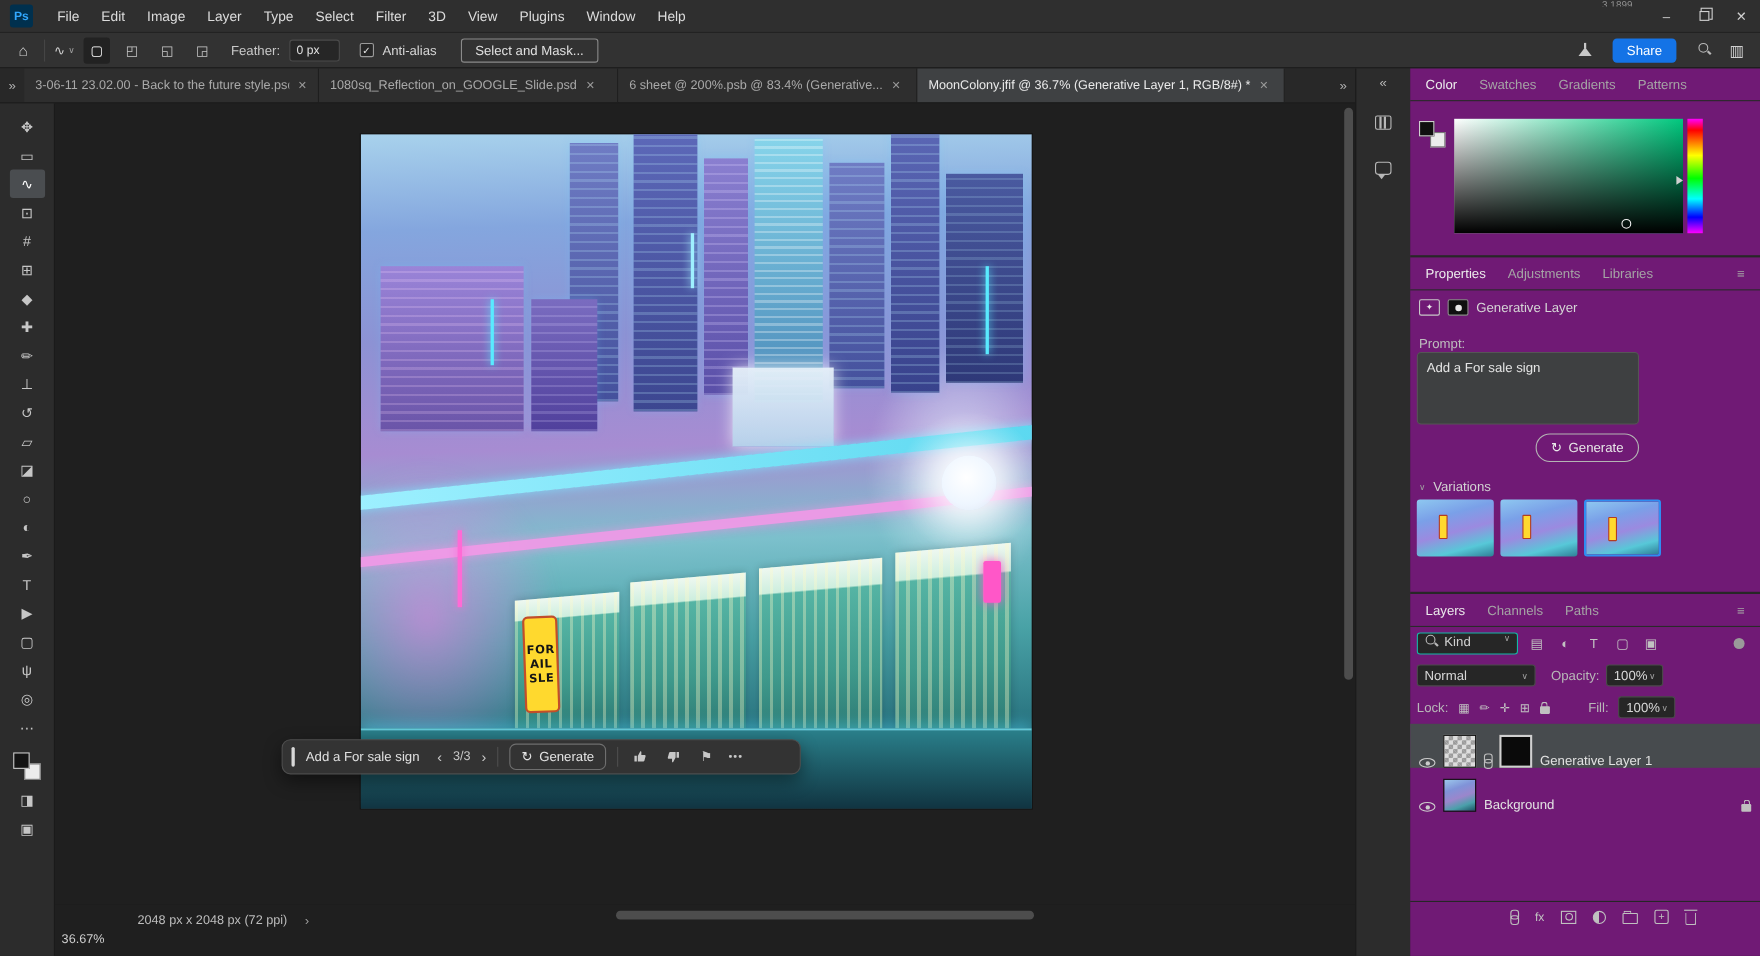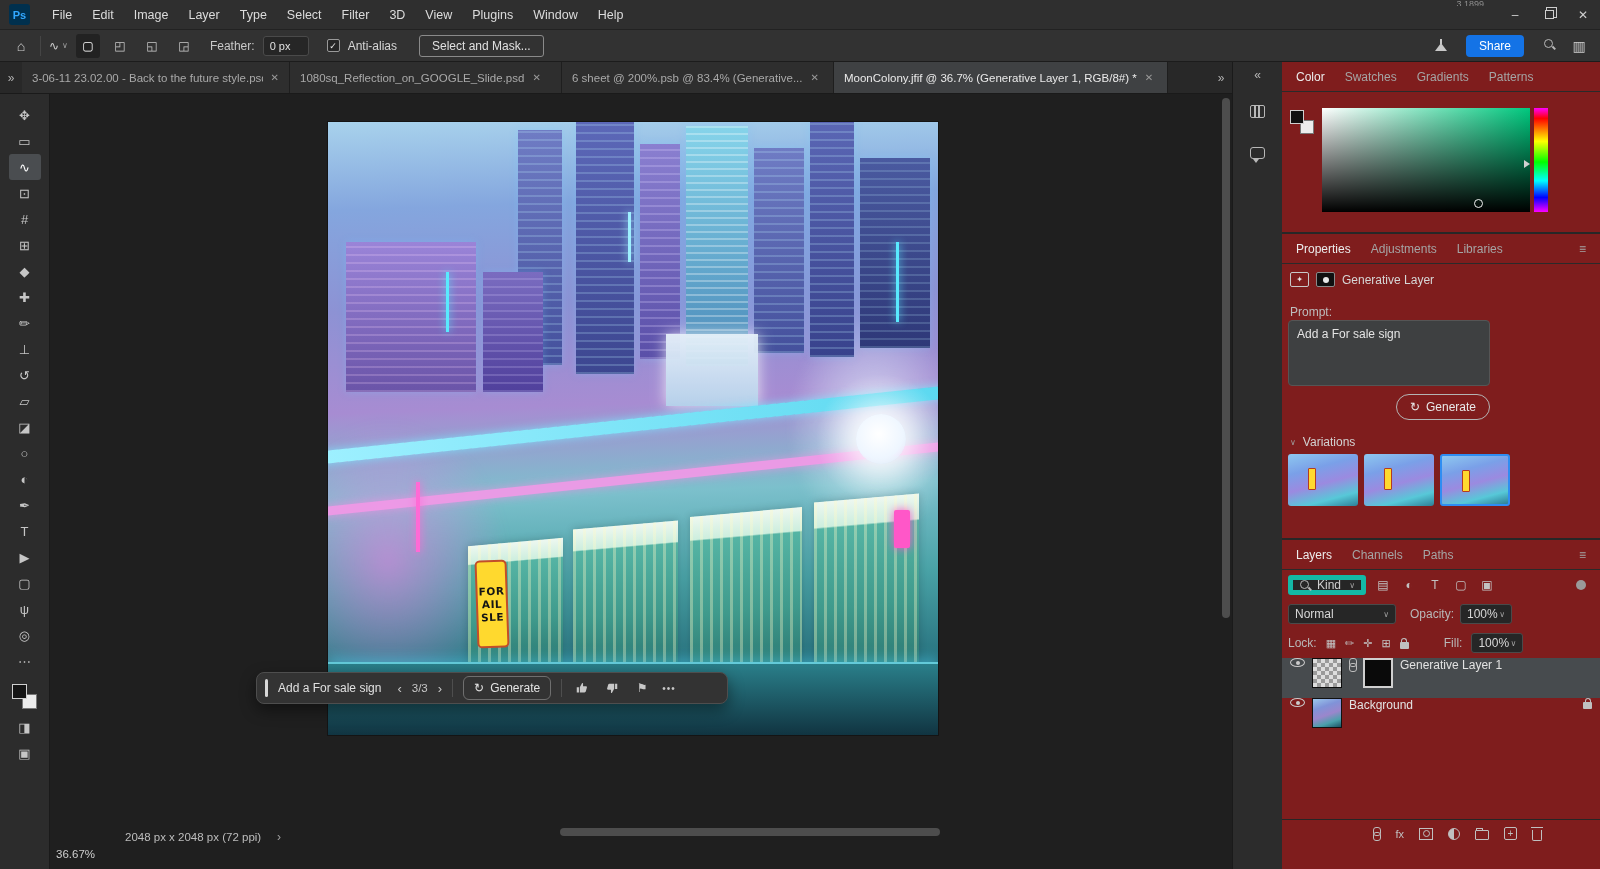--- a/index.html
+++ b/index.html
@@ -146,21 +146,21 @@
   border-left:1px solid #1a1a1a;display:flex;flex-direction:column;align-items:center;gap:16px;padding-top:6px}
 .dock-collapse{color:#b8b8b8;font-size:12px}
 .dock-btn{width:30px;height:26px;display:flex;align-items:center;justify-content:center;border-radius:3px}
 .i-panelcols{width:15px;height:13px;border:1.5px solid #b8b8b8;border-radius:2px;position:relative;display:inline-block}
 .i-panelcols::after{content:"";position:absolute;left:3px;top:0;bottom:0;width:1.5px;background:#b8b8b8;box-shadow:4px 0 0 #b8b8b8}
 .i-bubble{width:15px;height:12px;border:1.5px solid #b8b8b8;border-radius:3px;position:relative;display:inline-block}
 .i-bubble::after{content:"";position:absolute;left:2px;bottom:-5px;border-left:3px solid transparent;
   border-right:3px solid transparent;border-top:4px solid #b8b8b8}
 
 
-#panels{position:absolute;left:1282px;top:62px;width:318px;height:807px;background:#7f1d1d;
+#panels{position:absolute;left:1282px;top:62px;width:318px;height:807px;background:#701a75;
   display:flex;flex-direction:column}
 .panel{position:relative}
 .panel-tabs{display:flex;align-items:center;height:30px;padding:0 4px;border-bottom:1px solid #2a2a2a}
 .ptab{padding:0 10px;color:#a5a5a5;font-size:12px;white-space:nowrap}
 .ptab.active{color:#ececec}
 .pmenu{margin-left:auto;padding-right:10px;color:#a5a5a5}
 #color-panel{height:170px}
 #props-panel{height:306px;border-top:2px solid #272727}
 #layers-panel{flex:1;border-top:2px solid #272727}
 
@@ -188,37 +188,37 @@
 .gen-btn{position:absolute;right:110px;top:160px;height:26px;border:1px solid #b4b4b4;border-radius:14px;
   display:flex;align-items:center;gap:6px;padding:0 13px;color:#e8e8e8}
 .varrow{position:absolute;left:8px;top:201px;display:flex;align-items:center;gap:7px;color:#d2d2d2}
 .var-thumb{position:absolute;top:220px;width:70px;height:52px;border-radius:3px;overflow:hidden;
   background:linear-gradient(165deg,#8ec8f0 0%,#7aa0e8 30%,#9b8ae0 55%,#57c8d8 80%,#2e7f96 100%)}
 .var-thumb .minisign{position:absolute;left:20px;top:14px;width:8px;height:22px;background:#ffd92e;border:1px solid #b33c22;border-radius:1px}
 .vt1{left:6px}.vt2{left:82px}.vt3{left:158px;border:2px solid #2f8df2}
 
 
 .filter-row{position:absolute;left:0;top:32px;width:318px;height:26px;display:flex;align-items:center;padding:0 6px;gap:8px}
-.kind-box{width:78px;height:20px;background:#262626;border:5px solid #14b8a6;border-radius:3px;display:flex;
-  align-items:center;gap:5px;padding:0 6px;color:#d0d0d0}
+.kind-box{width:92px;height:20px;background:#262626;border:1px solid #14b8a6;border-radius:3px;display:flex;
+  align-items:flex-start;gap:5px;padding:0 6px;color:#d0d0d0}
 .f-icon{width:18px;text-align:center;color:#c2c2c2;font-size:12px}
 .i-toggle{width:10px;height:10px;border-radius:50%;background:#9a9a9a;display:inline-block;margin-left:auto;margin-right:8px}
 .blend-row{position:absolute;left:0;top:62px;width:318px;height:24px;display:flex;align-items:center;padding:0 6px;gap:6px}
 .dd{height:20px;background:#262626;border:1px solid #4a4a4a;border-radius:3px;display:flex;align-items:center;
   justify-content:space-between;padding:0 6px;color:#d8d8d8}
 .dd-blend{width:108px}
 .dd-small{width:52px}
 .lab{color:#b8b8b8}
 .lock-row{position:absolute;left:0;top:92px;width:318px;height:22px;display:flex;align-items:center;padding:0 6px;gap:9px}
 .lk{color:#c2c2c2;font-size:11px}
 .i-lock{width:9px;height:7px;background:#c0c0c0;border-radius:1px;position:relative;display:inline-block;margin-top:4px}
 .i-lock::before{content:"";position:absolute;left:1.5px;top:-4px;width:4px;height:4px;border:1.5px solid #c0c0c0;
   border-bottom:none;border-radius:3px 3px 0 0}
 .layer-rows{position:absolute;left:0;top:118px;width:318px}
-.lrow{height:40px;display:flex;align-items:flex-start;gap:7px;padding:0 8px}
+.lrow{height:40px;display:flex;align-items:flex-end;gap:7px;padding:0 8px}
 .lrow.selected{background:#474b4e}
 .i-eye{width:15px;height:9px;position:relative;display:inline-block;border:1.2px solid #cbcbcb;border-radius:50%;flex:none}
 .i-eye::after{content:"";position:absolute;left:50%;top:50%;width:4px;height:4px;margin:-2px 0 0 -2px;background:#cbcbcb;border-radius:50%}
 .thumb-checker{width:30px;height:30px;border:1px solid #0d0d0d;background-color:#ddd;flex:none;
   background-image:linear-gradient(45deg,#9a9a9a 25%,transparent 25%,transparent 75%,#9a9a9a 75%),
   linear-gradient(45deg,#9a9a9a 25%,transparent 25%,transparent 75%,#9a9a9a 75%);
   background-size:8px 8px;background-position:0 0,4px 4px}
 .i-chain{width:7px;height:13px;position:relative;display:inline-block;flex:none}
 .i-chain::before,.i-chain::after{content:"";position:absolute;left:0;width:6px;height:7px;border:1.5px solid #bdbdbd;border-radius:3px}
 .i-chain::before{top:0}.i-chain::after{top:5px}

